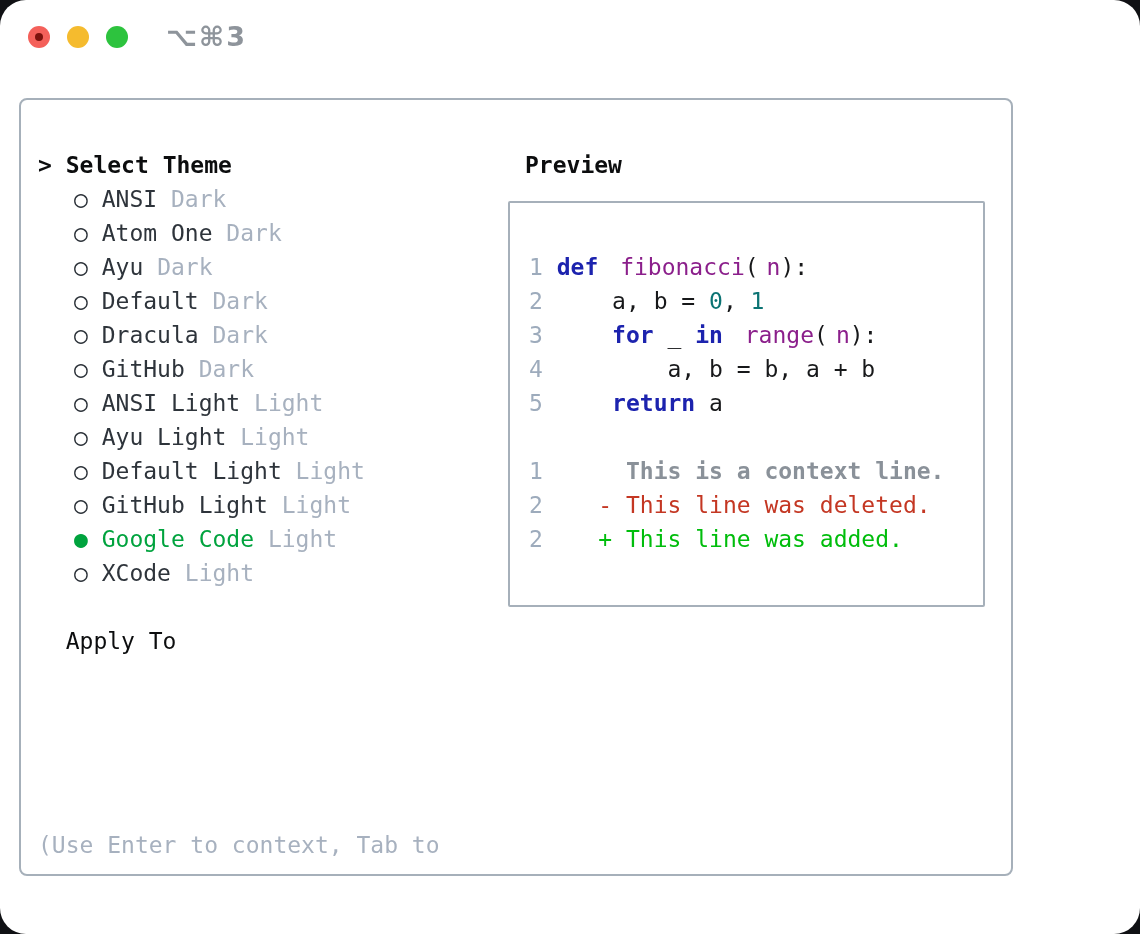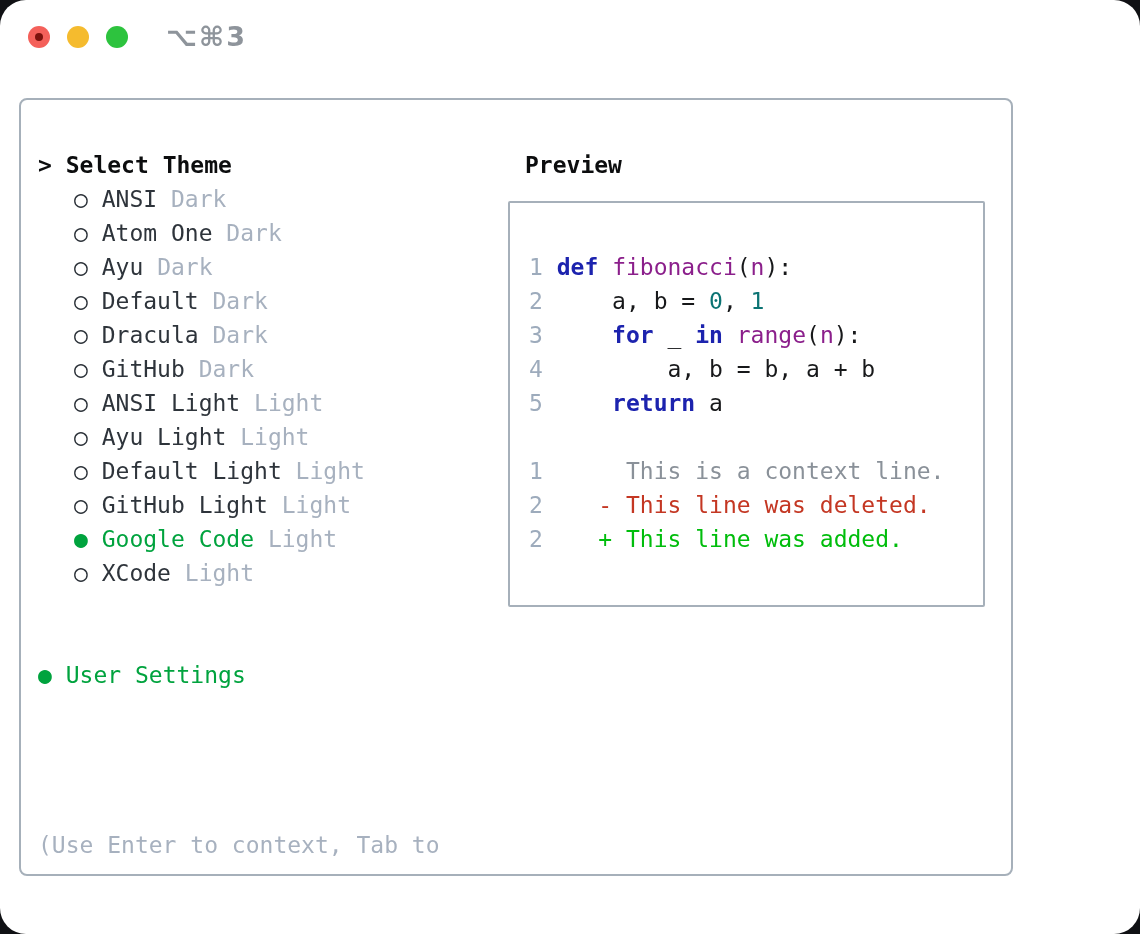--- a/index.html
+++ b/index.html
@@ -47,24 +47,24 @@
   .variant{color:var(--c-muted,#a7b1bf);}
   
   .preview-header{position:absolute;left:525px;top:148px;font-weight:bold;color:var(--c-black,#0c0d0e);}
   .preview-box{
     position:absolute;left:508px;top:201px;width:477px;height:406px;
     border:2px solid var(--c-border,#a6b0ba);border-radius:2px;box-sizing:border-box;
   }
   .code-block{position:absolute;left:529px;top:250px;}
   .num{color:var(--c-num,#9dabbc);}
   .tok.kwd{color:var(--c-kwd,#1c23ae);font-weight:bold;}
-  .tok.typ{color:var(--c-typ,#8b1f8b);}
+  .tok.typ{color:var(--c-typ,#8b1f8b);margin-left:8px;}
   .tok.lit{color:var(--c-lit,#0b7373);}
   .tok.pln{color:var(--c-pln,#17181a);}
-  .dtxt.ctx{color:var(--c-ctx,#8a9199);}
+  .dtxt.ctx{color:var(--c-ctx,#8a9199);font-weight:bold;}
   .dtxt.del{color:var(--c-del,#c43723);}
   .dtxt.add{color:var(--c-add,#00bd0c);margin-top:20px;}
 </style>
 </head>
 <body style="--c-green: #00a33e; --c-text-dark: #2e343b; --c-black: #0c0d0e; --c-muted: #a7b1bf; --c-num: #9dabbc; --c-kwd: #1c23ae; --c-typ: #8b1f8b; --c-lit: #0b7373; --c-pln: #17181a; --c-ctx: #8a9199; --c-del: #c43723; --c-add: #00bd0c; --c-border: #a6b0ba; --c-title: #8e949b; --c-traffic-red: #f4605a; --c-traffic-red-dot: #7c120d; --c-traffic-yellow: #f5bb2e; --c-traffic-green: #2dc33e;">
 
 <div class="window">
 
   <div class="traffic">
     <div class="light red"></div>
@@ -72,22 +72,23 @@
     <div class="light green"></div>
   </div>
   <div class="win-title">⌥⌘3</div>
 
   <div class="panel"></div>
 
   <div class="grid theme-header"><span>&gt;</span> <span>Select Theme</span></div>
 
   <div class="grid theme-list" id="theme-list"><div class="row"><span class="marker">○</span> <span class="name">ANSI</span> <span class="variant">Dark</span></div><div class="row"><span class="marker">○</span> <span class="name">Atom One</span> <span class="variant">Dark</span></div><div class="row"><span class="marker">○</span> <span class="name">Ayu</span> <span class="variant">Dark</span></div><div class="row"><span class="marker">○</span> <span class="name">Default</span> <span class="variant">Dark</span></div><div class="row"><span class="marker">○</span> <span class="name">Dracula</span> <span class="variant">Dark</span></div><div class="row"><span class="marker">○</span> <span class="name">GitHub</span> <span class="variant">Dark</span></div><div class="row"><span class="marker">○</span> <span class="name">ANSI Light</span> <span class="variant">Light</span></div><div class="row"><span class="marker">○</span> <span class="name">Ayu Light</span> <span class="variant">Light</span></div><div class="row"><span class="marker">○</span> <span class="name">Default Light</span> <span class="variant">Light</span></div><div class="row"><span class="marker">○</span> <span class="name">GitHub Light</span> <span class="variant">Light</span></div><div class="row"><span class="marker sel">●</span> <span class="name sel">Google Code</span> <span class="variant">Light</span></div><div class="row"><span class="marker">○</span> <span class="name">XCode</span> <span class="variant">Light</span></div></div>
 
+  <div class="grid apply-header">Apply To</div>
 
-  <div class="grid apply-list" id="apply-list"><div class="row"><span class="marker sel">●</span> <span class="name sel">User Settings</span></div></div>
+  <div class="grid apply-list" id="apply-list"></div>
 
   <div class="grid hint">
     <div class="row">(Use Enter to context, Tab to</div>
     <div class="row">change focus)</div>
   </div>
 
   <div class="grid preview-header">Preview</div>
   <div class="preview-box"></div>
   <div class="grid code-block" id="code-block"><div class="row"><span class="num">1</span> <span class="tok kwd">def</span><span class="tok pln"> </span><span class="tok typ">fibonacci</span><span class="tok pln">(</span><span class="tok typ">n</span><span class="tok pln">):</span></div><div class="row"><span class="num">2</span> <span class="tok pln">    a, b = </span><span class="tok lit">0</span><span class="tok pln">, </span><span class="tok lit">1</span></div><div class="row"><span class="num">3</span> <span class="tok pln">    </span><span class="tok kwd">for</span><span class="tok pln"> _ </span><span class="tok kwd">in</span><span class="tok pln"> </span><span class="tok typ">range</span><span class="tok pln">(</span><span class="tok typ">n</span><span class="tok pln">):</span></div><div class="row"><span class="num">4</span> <span class="tok pln">        a, b = b, a + b</span></div><div class="row"><span class="num">5</span> <span class="tok pln">    </span><span class="tok kwd">return</span><span class="tok pln"> a</span></div><div class="row"></div><div class="row"><span class="num">1</span> <span class="dtxt ctx">     This is a context line.</span></div><div class="row"><span class="num">2</span> <span class="dtxt del">   - This line was deleted.</span></div><div class="row"><span class="num">2</span> <span class="dtxt add">   + This line was added.</span></div></div>
 

